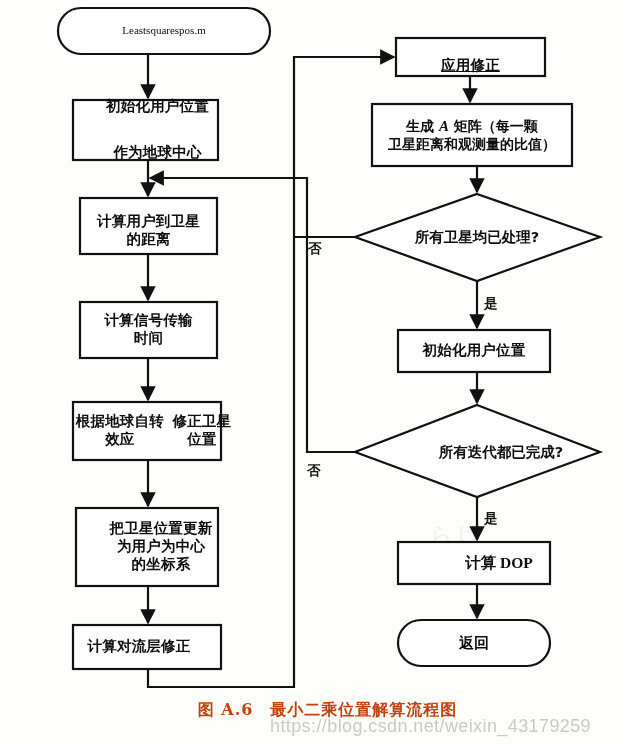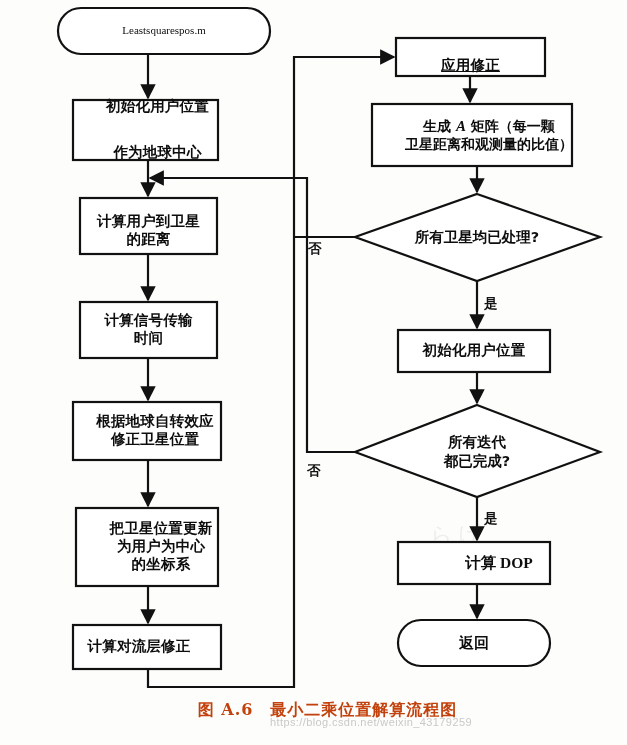--- a/index.html
+++ b/index.html
@@ -94,21 +94,21 @@
     font-weight: bold;
     font-size: 16px;
     color: #c2410c;
     letter-spacing: 1px;
   }
   .watermark {
     position: absolute;
     left: 270px;
     top: 716px;
     font-family: "Liberation Sans", "DejaVu Sans", sans-serif;
-    font-size: 11px;
+    font-size: 18px;
     color: #c9c9c9;
     letter-spacing: 0.4px;
     pointer-events: none;
     user-select: none;
     white-space: nowrap;
   }
   .wm-ghost {
     position: absolute;
     font-family: "Liberation Sans", "DejaVu Sans", sans-serif;
     color: #eeeeec;
@@ -185,54 +185,54 @@
   <div class="node-text proc-text" style="left:80px; top:198px; width:137px; height:65px; flex-direction:column;">
     <span>计算用户到卫星</span>
     <span>的距离</span>
   </div>
 
   <div class="node-text proc-text" style="left:80px; top:302px; width:137px; height:56px; flex-direction:column;">
     <span>计算信号传输</span>
     <span>时间</span>
   </div>
 
-  <div class="node-text proc-text" style="left:73px; top:402px; width:164px; height:58px; flex-direction:column;justify-content:center;">
+  <div class="node-text proc-text" style="left:73px; top:402px; width:164px; height:58px; flex-direction:row;justify-content:center;">
     <span>根据地球自转效应</span>
     <span>修正卫星位置</span>
   </div>
 
   <div class="node-text proc-text" style="left:76px; top:508px; width:170px; height:78px; flex-direction:column;">
     <span>把卫星位置更新</span>
     <span>为用户为中心</span>
     <span>的坐标系</span>
   </div>
 
   <div class="node-text proc-text" style="left:65px; top:625px; width:148px; height:44px;border-radius:6px;">
     <span>计算对流层修正</span>
   </div>
 
   <div class="node-text proc-text" style="left:396px; top:38px; width:149px; height:56px;text-decoration:underline;">
     <span>应用修正</span>
   </div>
 
-  <div class="node-text matrix-text" style="left:372px; top:104px; width:200px; height:62px; flex-direction:column;padding-left:17px;">
+  <div class="node-text matrix-text" style="left:372px; top:104px; width:200px; height:62px; flex-direction:column;">
     <span><span>生成 </span><i>A</i><span> 矩阵（每一颗</span></span>
     <span>卫星距离和观测量的比值）</span>
   </div>
 
   <div class="node-text dec-text" style="left:412px; top:206px; width:130px; height:62px; flex-direction:row;">
     <span>所有卫星</span>
     <span>均已处理?</span>
   </div>
 
   <div class="node-text proc-text" style="left:398px; top:330px; width:152px; height:42px;">
     <span>初始化用户位置</span>
   </div>
 
-  <div class="node-text dec-text" style="left:412px; top:421px; width:130px; height:62px; flex-direction:column;text-align:center;">
+  <div class="node-text dec-text" style="left:436px; top:421px; width:130px; height:62px; flex-direction:row;text-align:center;">
     <span>所有迭代</span>
     <span>都已完成?</span>
   </div>
 
   <div class="node-text dop-text" style="left:398px; top:542px; width:152px; height:42px;">
     <span>计算 DOP</span>
   </div>
 
   <div class="node-text term-text-cjk" style="left:398px; top:620px; width:152px; height:46px;">
     <span>返回</span>

